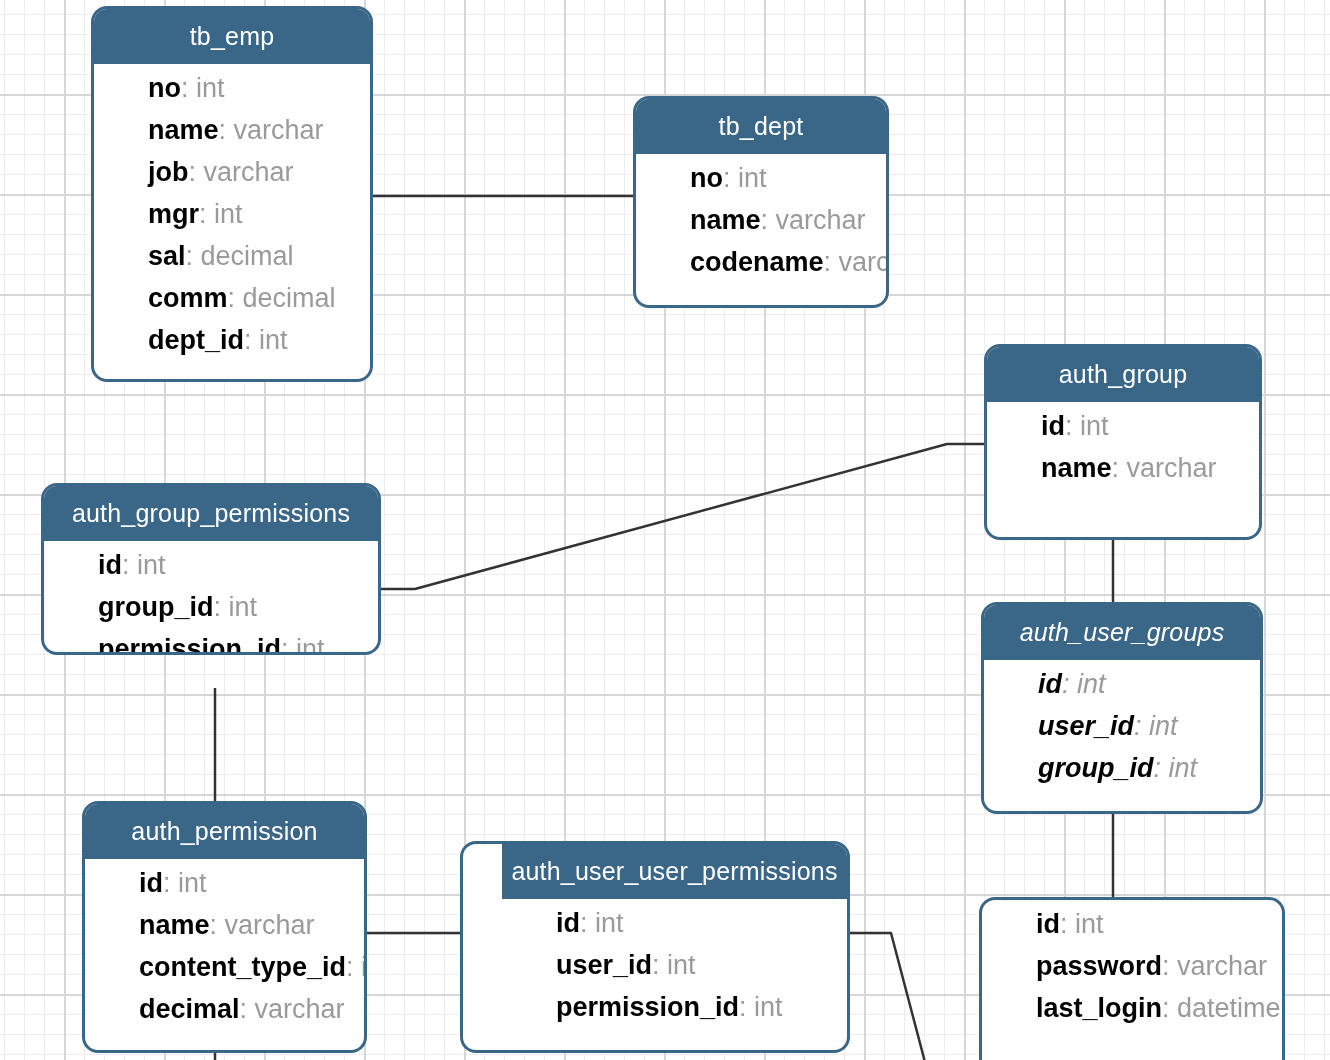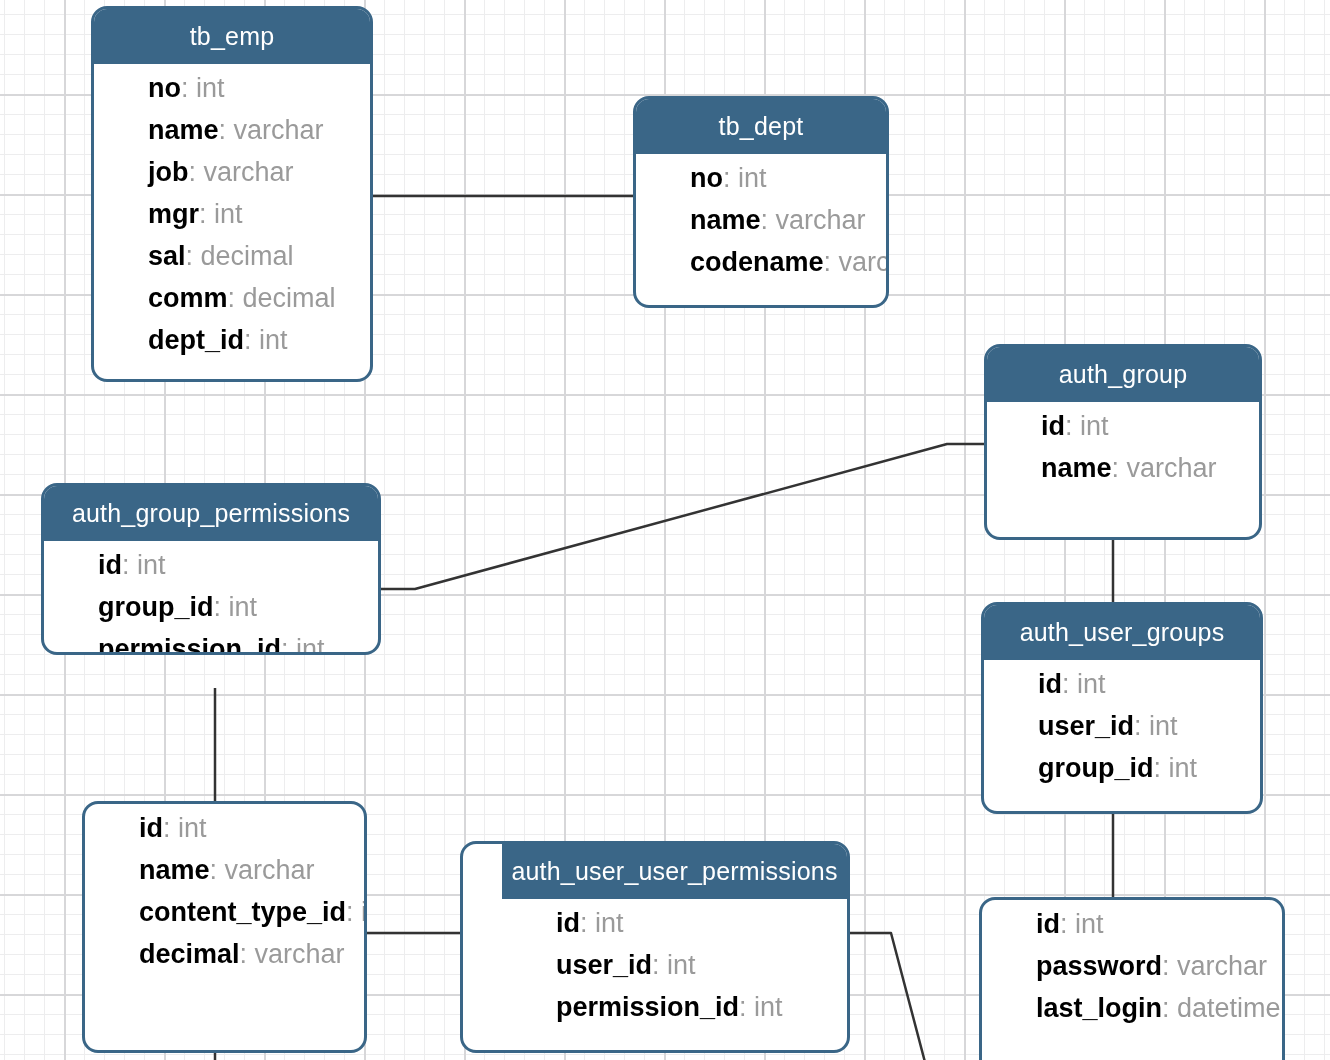--- a/index.html
+++ b/index.html
@@ -168,38 +168,39 @@
         <div class="field-row">
           <span class="field-name">group_id</span>
           <span class="field-type">int</span>
         </div>
         <div class="field-row">
           <span class="field-name">permission_id</span>
           <span class="field-type">int</span>
         </div>
       </div>
   </div>
-    <div class="entity" style="left: 981px; top: 602px; width: 282px; height: 212px;">
+    <div class="entity" style="left: 981px; top: 602px; width: 282px; height: 212px; font-style: italic;">
     <div class="entity-header">auth_user_groups</div>
     <div class="entity-body">
         <div class="field-row">
           <span class="field-name">id</span>
           <span class="field-type">int</span>
         </div>
         <div class="field-row">
           <span class="field-name">user_id</span>
           <span class="field-type">int</span>
         </div>
         <div class="field-row">
           <span class="field-name">group_id</span>
           <span class="field-type">int</span>
         </div>
       </div>
   </div>
     <div class="entity" style="left: 82px; top: 801px; width: 285px; height: 252px;">
+    <div class="entity-header">auth_permission</div>
     <div class="entity-body">
         <div class="field-row">
           <span class="field-name">id</span>
           <span class="field-type">int</span>
         </div>
         <div class="field-row">
           <span class="field-name">name</span>
           <span class="field-type">varchar</span>
         </div>
         <div class="field-row">

